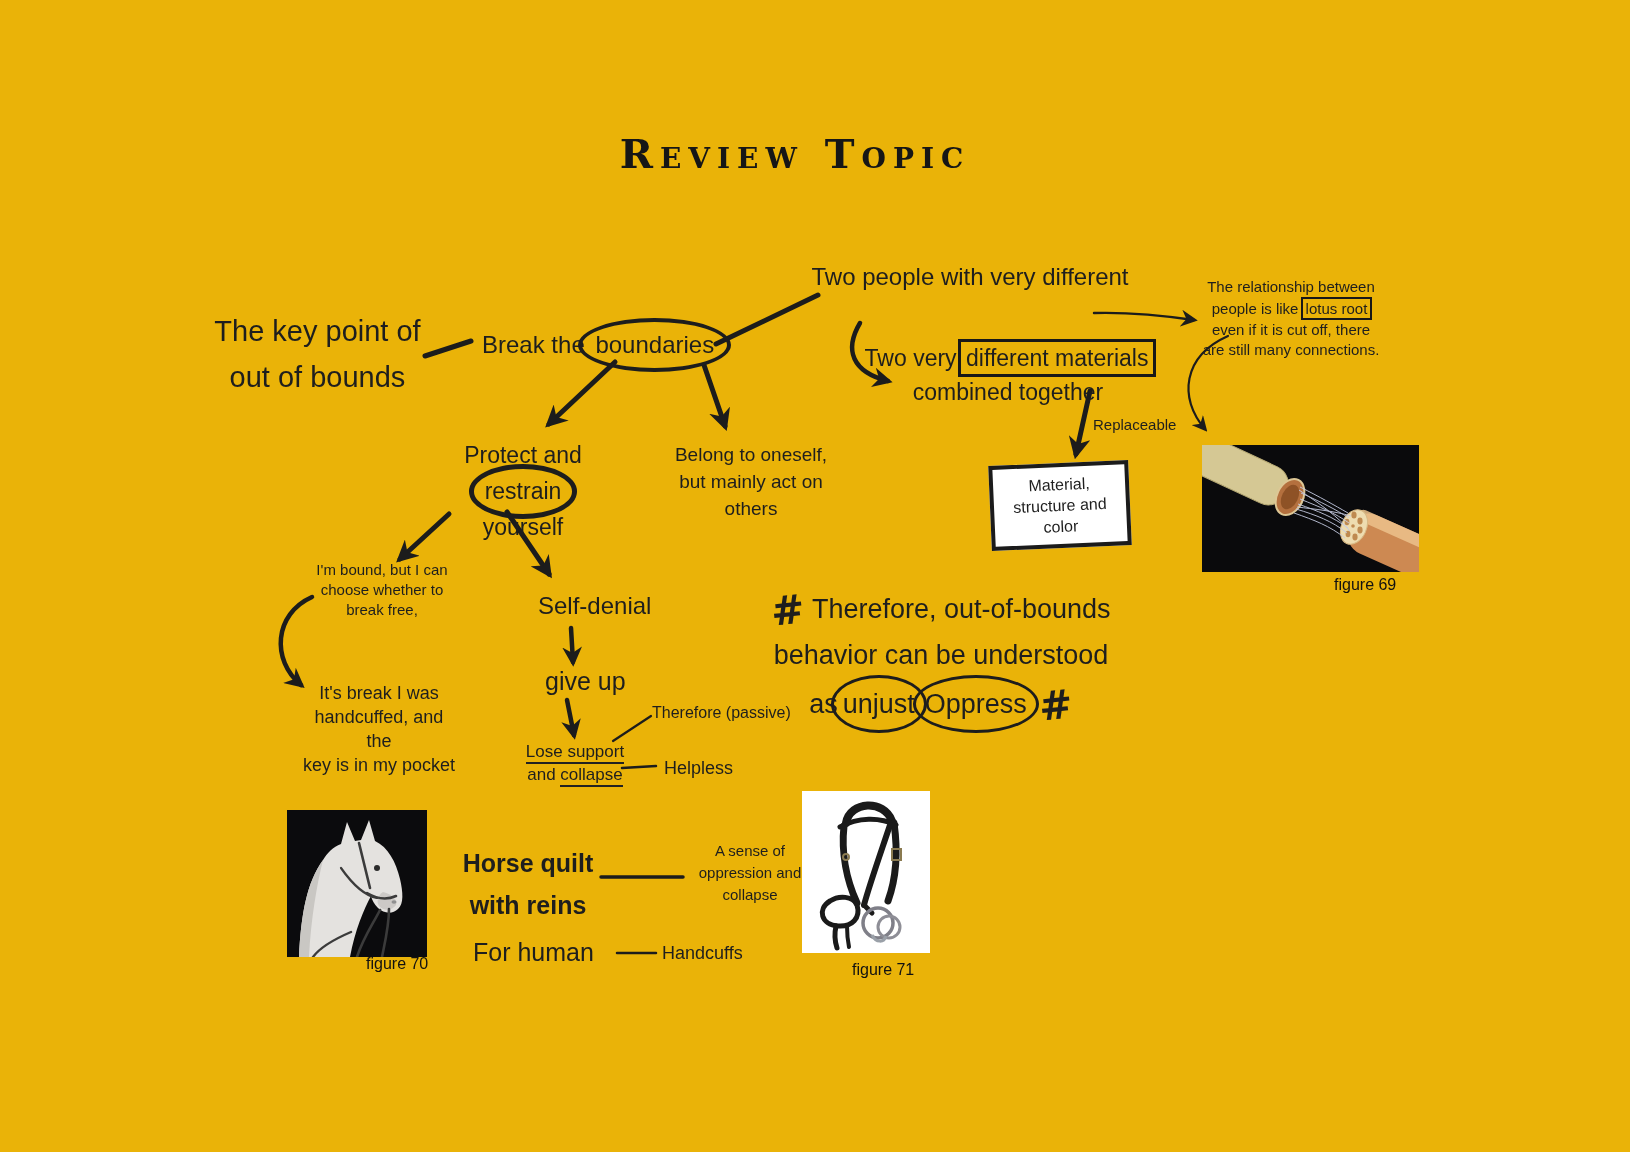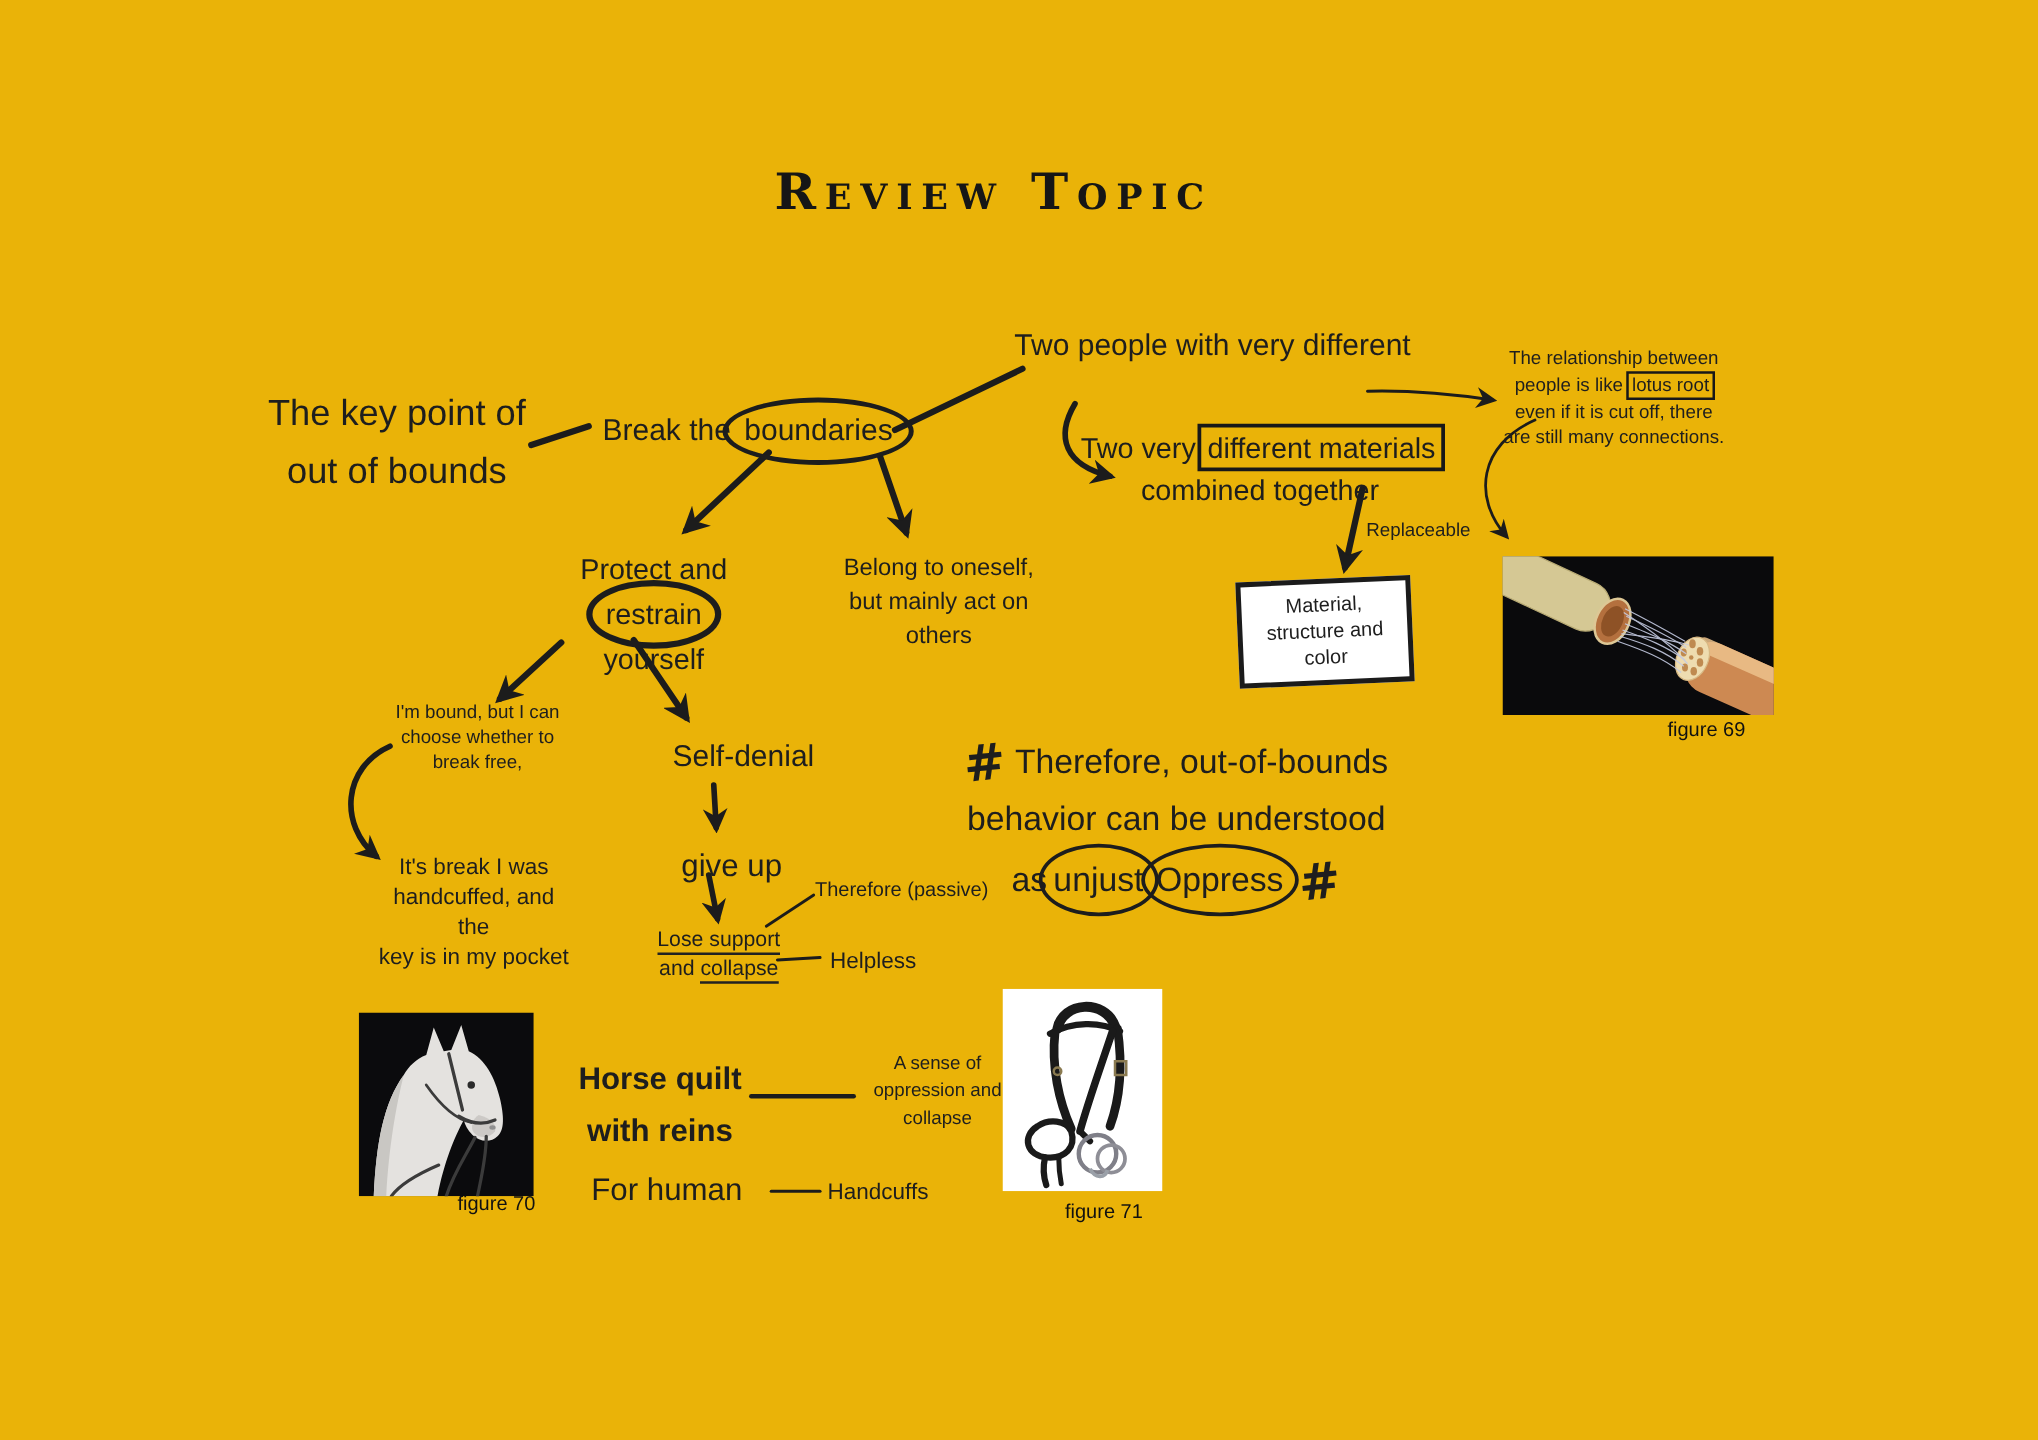--- a/index.html
+++ b/index.html
@@ -20,21 +20,21 @@
   .n-relationship{left:1200px;top:277px;width:182px;font-size:15px;line-height:19.5px;}
   .n-materials{left:862px;top:340px;width:292px;font-size:23px;line-height:32px;}
   .n-replaceable{left:1093px;top:416px;font-size:15px;}
   .n-materialbox{left:990px;top:463px;width:112px;border:4px solid #1b1b1b;
     padding:7px 10px;text-align:center;font-size:16px;line-height:21px;
     transform:rotate(-2.5deg);background:#fff;}
   .n-protect{left:438px;top:440px;width:170px;font-size:23px;line-height:31px;}
   .n-belong{left:672px;top:441px;width:158px;font-size:19px;line-height:27px;}
   .n-imbound{left:306px;top:560px;width:152px;font-size:15px;line-height:20px;}
   .n-selfdenial{left:538px;top:592px;font-size:24px;white-space:nowrap;}
-  .n-giveup{left:545px;top:667px;font-size:25px;white-space:nowrap;margin-top:12px;}
+  .n-giveup{left:545px;top:667px;font-size:25px;white-space:nowrap;}
   .n-losesupport{left:516px;top:740px;width:118px;font-size:17px;line-height:23px;}
   .n-immobile{left:652px;top:704px;font-size:16px;white-space:nowrap;}
   .n-helpless{left:664px;top:758px;font-size:18px;white-space:nowrap;}
   .n-itslike{left:300px;top:681px;width:158px;font-size:18px;line-height:24px;}
   .n-therefore{left:722px;top:586px;width:438px;font-size:27px;line-height:46px;}
   .n-horsequilt{left:458px;top:842px;width:140px;font-size:25px;line-height:42px;font-weight:bold;}
   .n-asense{left:692px;top:840px;width:116px;font-size:15px;line-height:22px;}
   .n-forhuman{left:473px;top:938px;font-size:25px;white-space:nowrap;}
   .n-handcuffs{left:662px;top:943px;font-size:18px;white-space:nowrap;}
   

